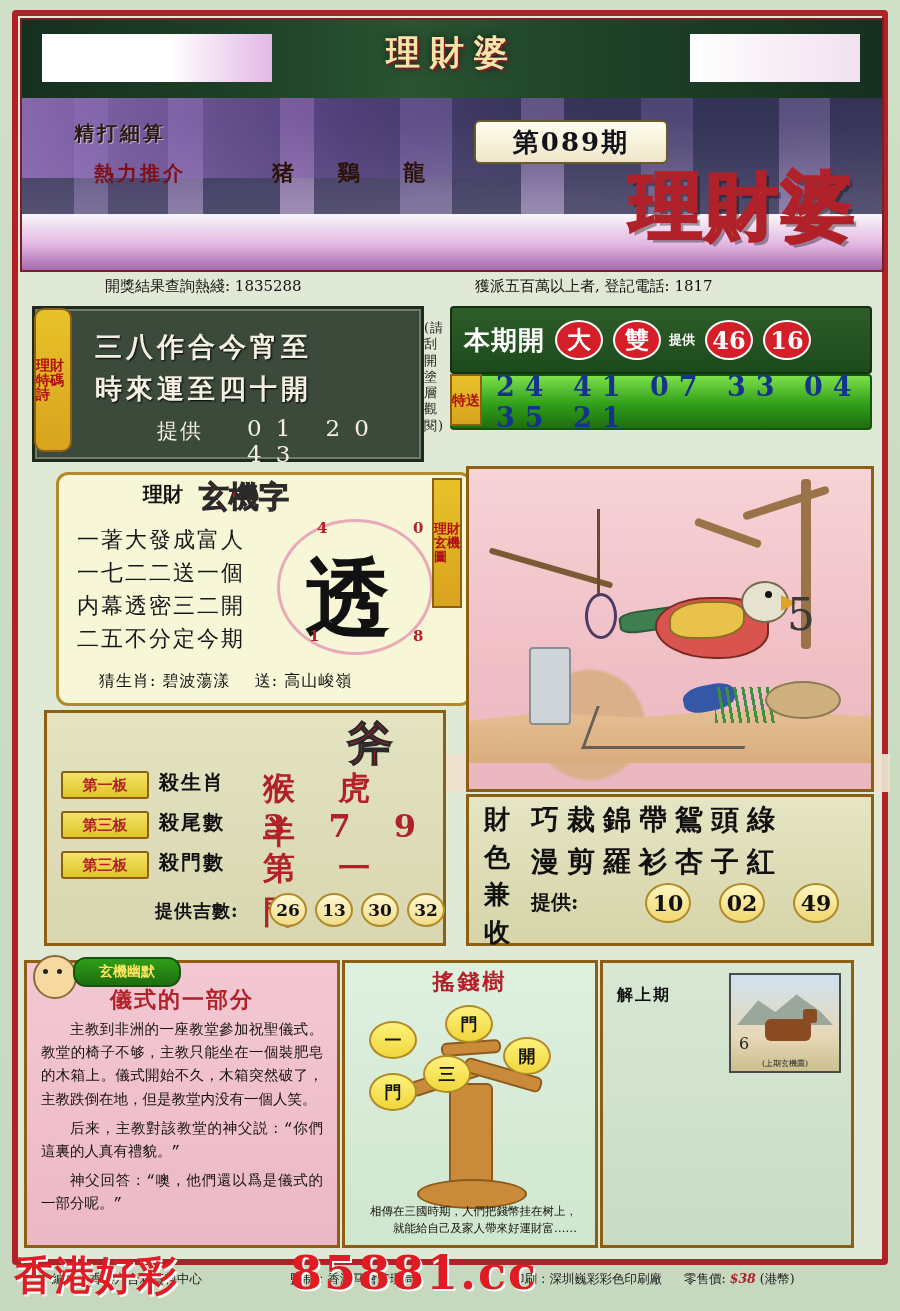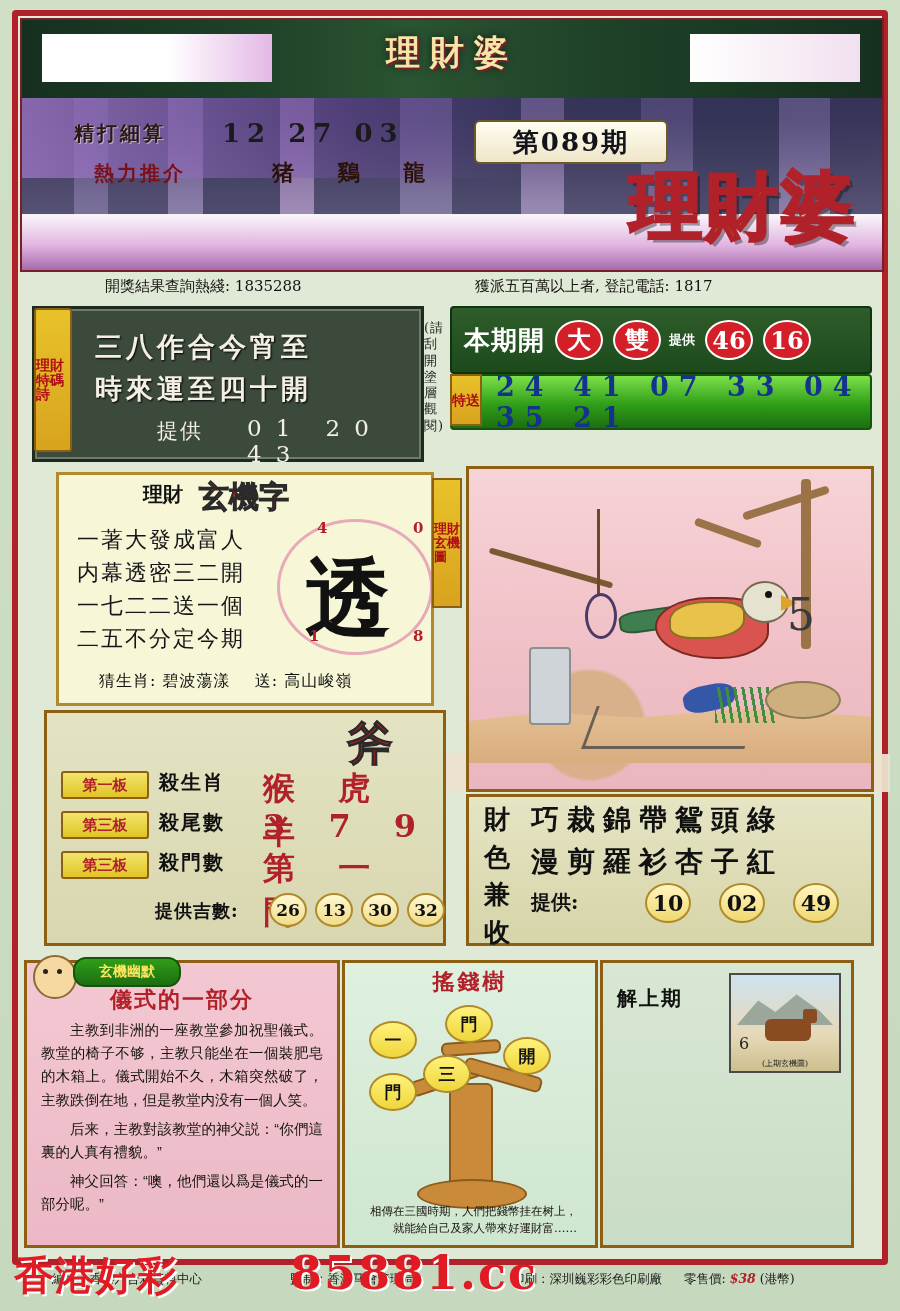--- a/index.html
+++ b/index.html
@@ -122,21 +122,21 @@
     position:absolute;left:20px;top:302px;width:860px;height:660px;
   }
   .poem-box{
     position:absolute;left:12px;top:4px;width:386px;height:150px;
     background:#3c4a3c;border:3px solid #1d2a1d;
     box-shadow:inset 0 0 0 2px #6d7b68;
   }
   .poem-tab{
     position:absolute;left:14px;top:6px;width:34px;height:140px;
     background:linear-gradient(180deg,#e8c22a,#d8a31e);
-    border:2px solid #8d5f12;border-radius:3px;
+    border:2px solid #8d5f12;border-radius:10px;
     display:flex;flex-direction:column;align-items:center;justify-content:center;
     font-family:"DejaVu Serif","Liberation Serif",serif;
     font-size:14px;font-weight:bold;color:#b00d17;line-height:1.05;
   }
   .poem-l1,.poem-l2{
     position:absolute;left:60px;
     font-family:"DejaVu Serif","Liberation Serif",serif;
     font-size:27px;font-weight:bold;color:#f3efe2;letter-spacing:4px;
     text-shadow:1px 1px 2px #000;
   }
@@ -194,22 +194,23 @@
     font-family:"DejaVu Serif","Liberation Serif",serif;
     font-size:14px;font-weight:bold;color:#b00d17;line-height:1.05;
   }
   .send-nums{
     margin-left:44px;font-family:"DejaVu Serif","Liberation Serif",serif;
     font-size:27px;font-weight:bold;color:#14338c;letter-spacing:10px;
   }
   
   .xjz-box{
     position:absolute;left:36px;top:170px;width:372px;height:228px;
-    background:#f7f7d8;border:3px solid #b28a2a;border-radius:0;
+    background:#f7f7d8;border:3px solid #b28a2a;border-radius:12px;
     overflow:hidden;
+    padding-left:38px;
   }
   .xjz-title{
     position:absolute;left:84px;top:6px;
     font-family:"DejaVu Serif","Liberation Serif",serif;
     font-size:20px;font-weight:bold;color:#111;
   }
   .xjz-title2{
     position:absolute;left:140px;top:2px;
     font-family:"DejaVu Serif","Liberation Serif",serif;
     font-size:30px;font-weight:bold;color:#d41f28;
@@ -377,21 +378,21 @@
     background:#f6d9a0;border:2px solid #8a6a36;
   }
   .joke-face:after{content:"";position:absolute;left:8px;top:12px;width:5px;height:5px;background:#222;border-radius:50%;box-shadow:14px 0 0 #222;}
   .joke-title{
     position:absolute;left:0;top:22px;width:100%;text-align:center;
     font-family:"DejaVu Serif","Liberation Serif",serif;
     font-size:22px;font-weight:bold;color:#b0212a;letter-spacing:2px;
   }
   .joke-body{
     position:absolute;left:14px;top:56px;width:282px;
-    font-family:Liberation Sans, sans-serif;
+    font-family:Liberation Mono, monospace;
     font-size:14.5px;color:#17140f;line-height:1.6;text-align:justify;
   }
   .joke-body p{margin:0 0 6px 0;text-indent:2em;}
   .tree-box{
     position:absolute;left:342px;top:960px;width:250px;height:282px;
     background:linear-gradient(180deg,#dff0df 0%,#cfe6cf 100%);
     border:3px solid #8d5f12;overflow:hidden;
   }
   .tree-title{
     position:absolute;left:0;top:4px;width:100%;text-align:center;
@@ -414,21 +415,21 @@
     font-size:11.5px;color:#17140f;line-height:1.5;text-align:right;
   }
   .last-box{
     position:absolute;left:600px;top:960px;width:248px;height:282px;
     background:linear-gradient(180deg,#d8e7d4 0%,#c9dcc5 100%);
     border:3px solid #8d5f12;
   }
   .last-title{
     position:absolute;left:14px;top:22px;
     font-family:"DejaVu Serif","Liberation Serif",serif;
-    font-size:20px;font-weight:bold;color:#111;letter-spacing:2px;
+    font-size:16px;font-weight:bold;color:#111;letter-spacing:2px;
   }
   .last-thumb{
     position:absolute;right:10px;top:10px;width:108px;height:96px;
     background:linear-gradient(180deg,#cfe2ef 0%,#e6d9b8 62%,#cdbf8e 100%);
     border:2px solid #4a4a4a;overflow:hidden;
   }
   .lt-mtn{position:absolute;left:6px;top:16px;width:96px;height:34px;background:#9aa79a;
     clip-path:polygon(0 100%,22% 28%,40% 62%,62% 10%,86% 58%,100% 100%);}
   .lt-horse{position:absolute;left:34px;top:44px;width:46px;height:22px;background:#8a4a22;border-radius:6px;}
   .lt-horse:after{content:"";position:absolute;left:38px;top:-10px;width:14px;height:14px;background:#8a4a22;border-radius:3px;}
@@ -470,21 +471,20 @@
   <div class="masthead">
     <div class="sky"></div>
     <div class="skyline"></div>
     <div class="mast-bottom"></div>
     <div class="top-strip"></div>
     <div class="white-box-l"></div>
     <div class="white-box-r"></div>
     <div class="top-strip-title">理財婆</div>
     <div class="mast-band"></div>
     <div class="jdxs">精打細算</div>
-    <div class="jdxs-num">12 27 03</div>
     <div class="rltj">熱力推介</div>
     <div class="rltj-zodiac">猪 鷄 龍</div>
     <div class="issue-pill">第089期</div>
     <div class="logo-big">理財婆</div>
   </div>
 
   <div class="hotline">
     <div class="hot-l">
       <span>開獎結果查詢熱綫:</span>
       <span class="hot-num">1835288</span>
@@ -520,22 +520,22 @@
     <div class="send-tab">特送</div>
 
     <div class="beige-a"></div>
 
     <div class="xjz-box">
       <div class="xjz-title">理財</div>
       <div class="xjz-title2">玄機字</div>
       <div class="xjz-ring"></div>
       <div class="xjz-lines">
           <div>一著大發成富人</div>
+          <div>一七二二送一個</div>
           <div>内幕透密三二開</div>
-          <div>一七二二送一個</div>
           <div>二五不分定今期</div>
         </div>
       <div class="xjz-big">透</div>
       <div class="xjz-c" style="left:258px;top:44px;">4</div>
       <div class="xjz-c" style="left:354px;top:44px;">0</div>
       <div class="xjz-c" style="left:250px;top:152px;">1</div>
       <div class="xjz-c" style="left:354px;top:152px;">8</div>
       <div class="xjz-foot">
         <span>猜生肖:</span>
         <span class="v">碧波蕩漾</span>

